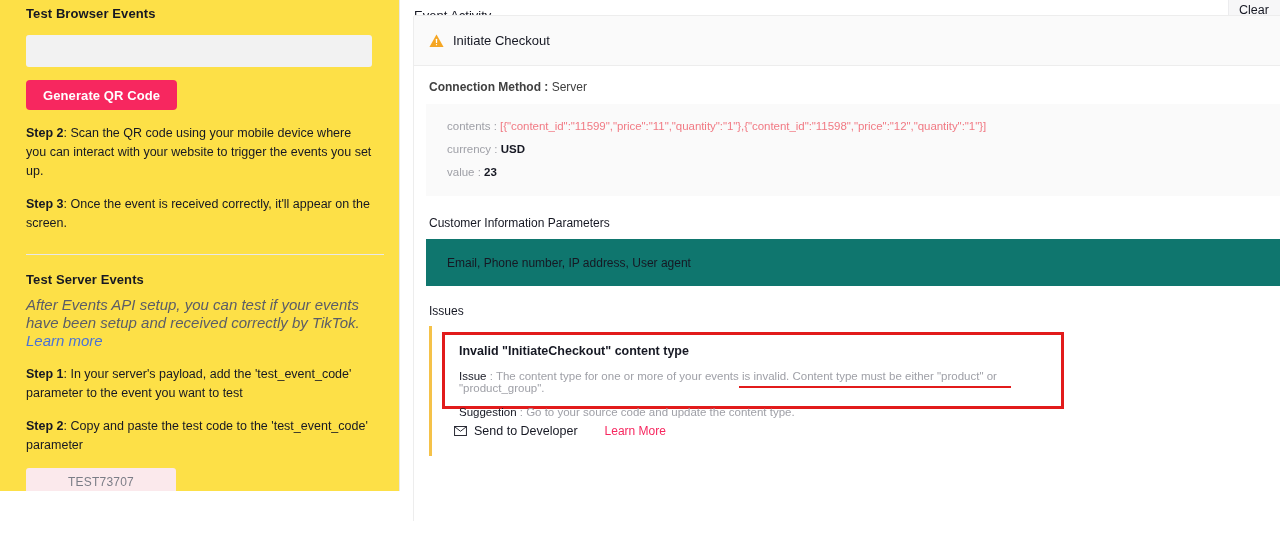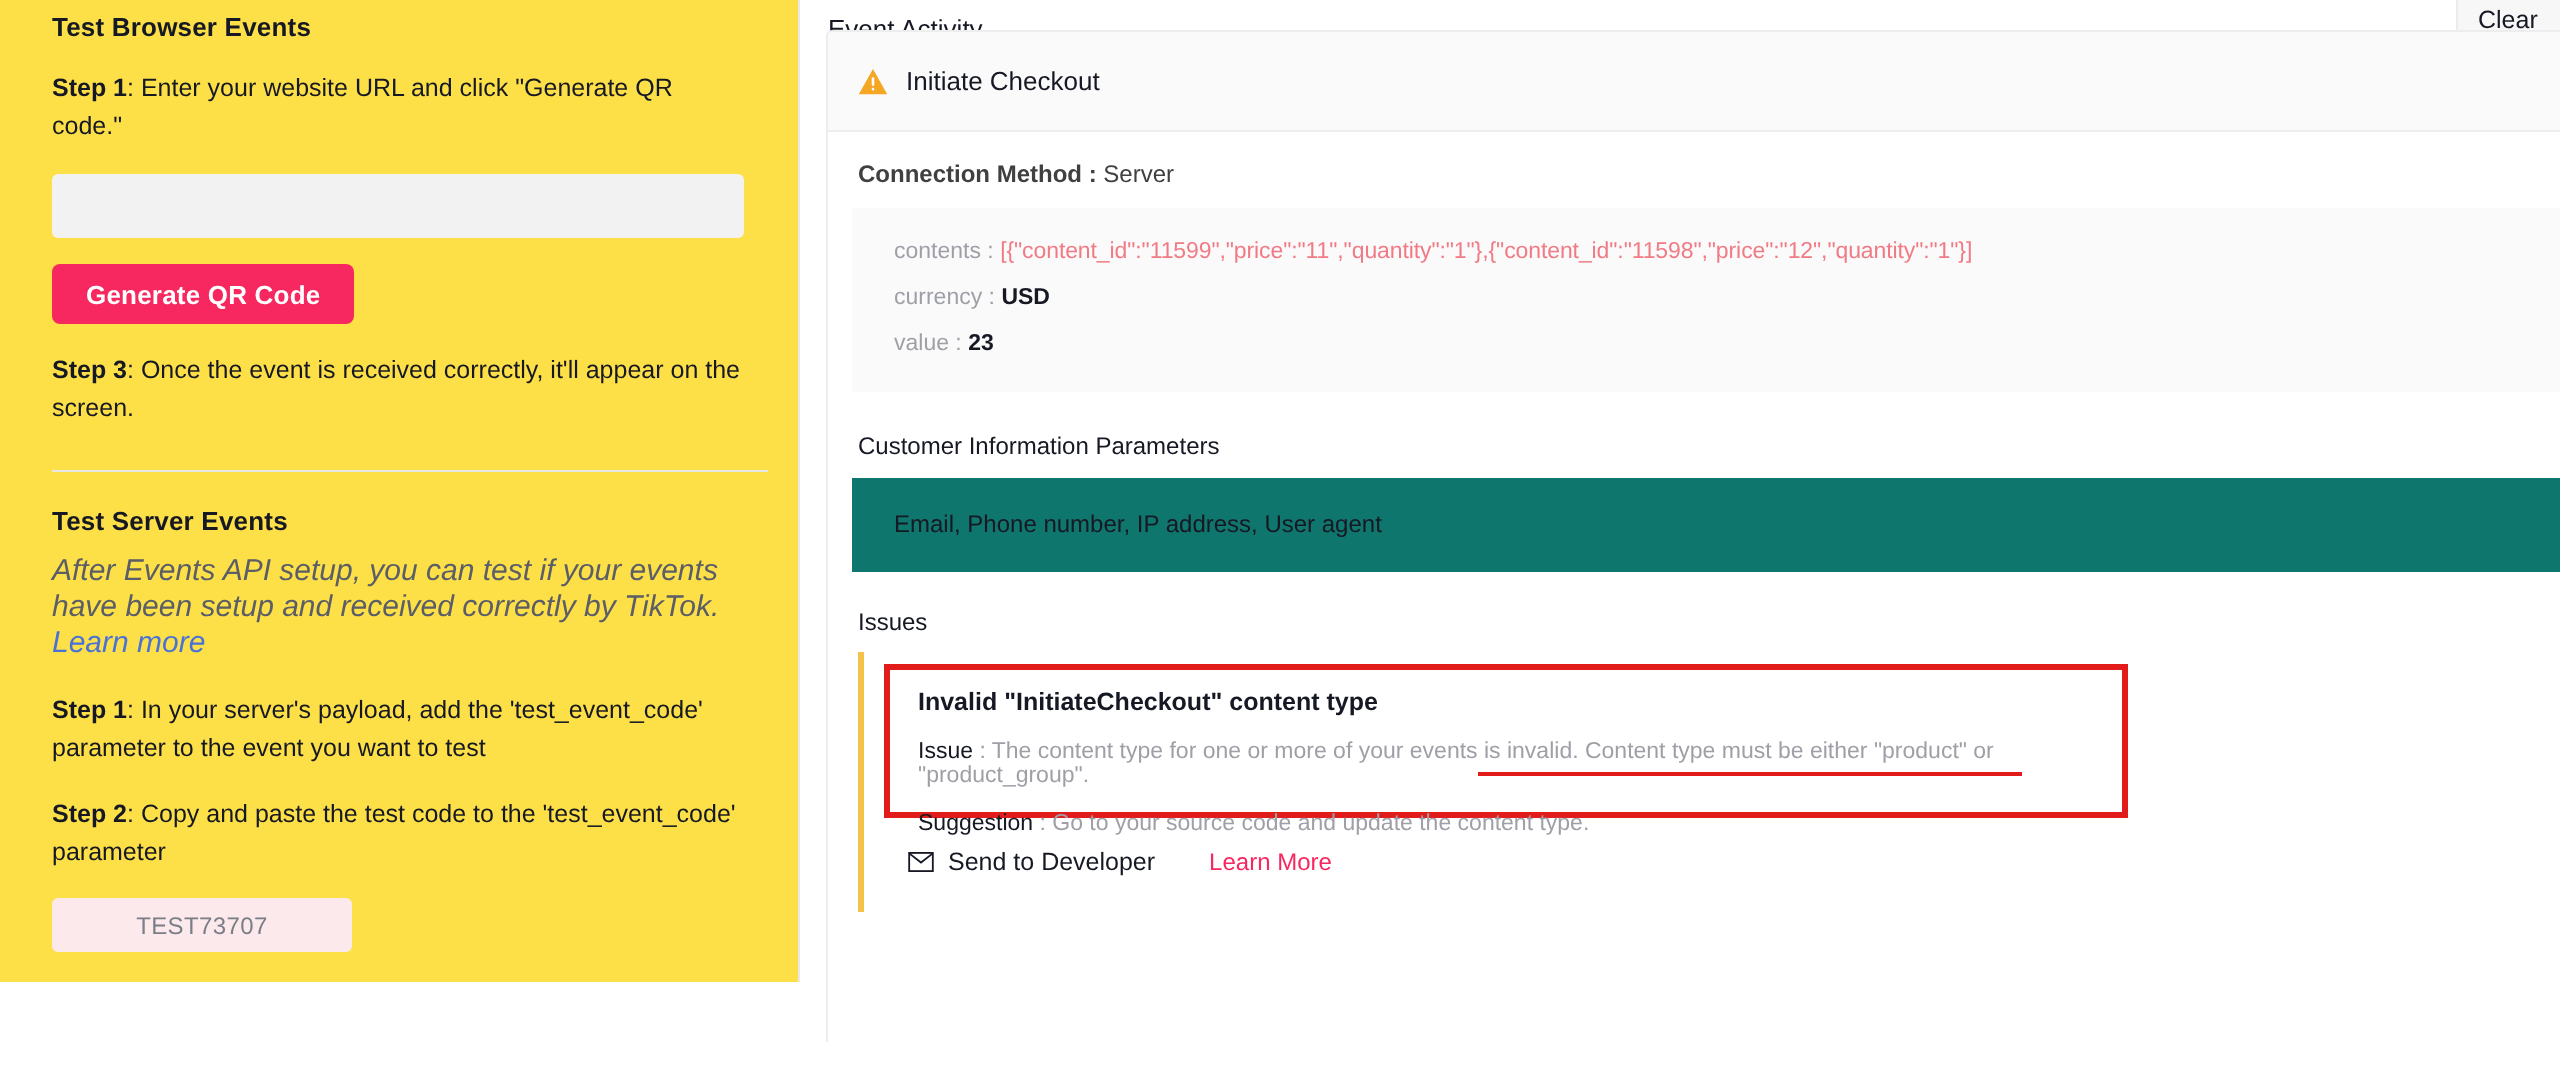--- a/index.html
+++ b/index.html
@@ -177,28 +177,28 @@
 </style>
 </head>
 <body>
 
 <div id="root">
 
   <div class="left-panel">
 
     <h2 class="section-title">Test Browser Events</h2>
 
+
+    <input class="url-input" type="text" placeholder="" style="">
+
+    <button class="qr-btn">Generate QR Code</button>
+
     <p class="step-line">
-      <b>Step 1</b><span>: Enter your website URL and click "Generate QR code."</span>
-    </p>
-
-    <input class="url-input" type="text" placeholder="" style="">
-
-    <button class="qr-btn">Generate QR Code</button>
-
+      <b>Step 2</b><span>: Scan the QR code using your mobile device where you can interact with your website to trigger the events you set up.</span>
+    </p>
 
     <p class="step-line">
       <b>Step 3</b><span>: Once the event is received correctly, it'll appear on the screen.</span>
     </p>
 
     <hr class="divider">
 
     <h2 class="section-title" style="padding-top:17px;">Test Server Events</h2>
 
     <p class="hint-text">

